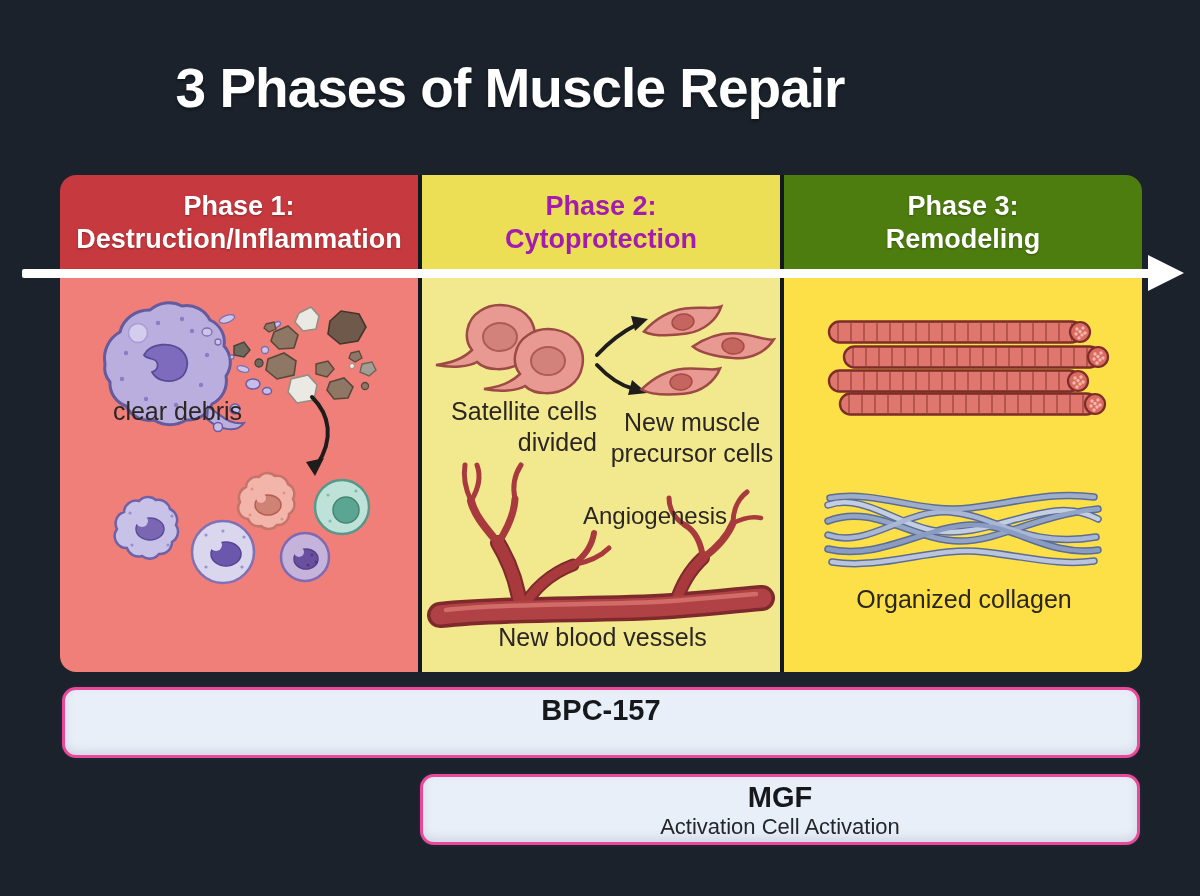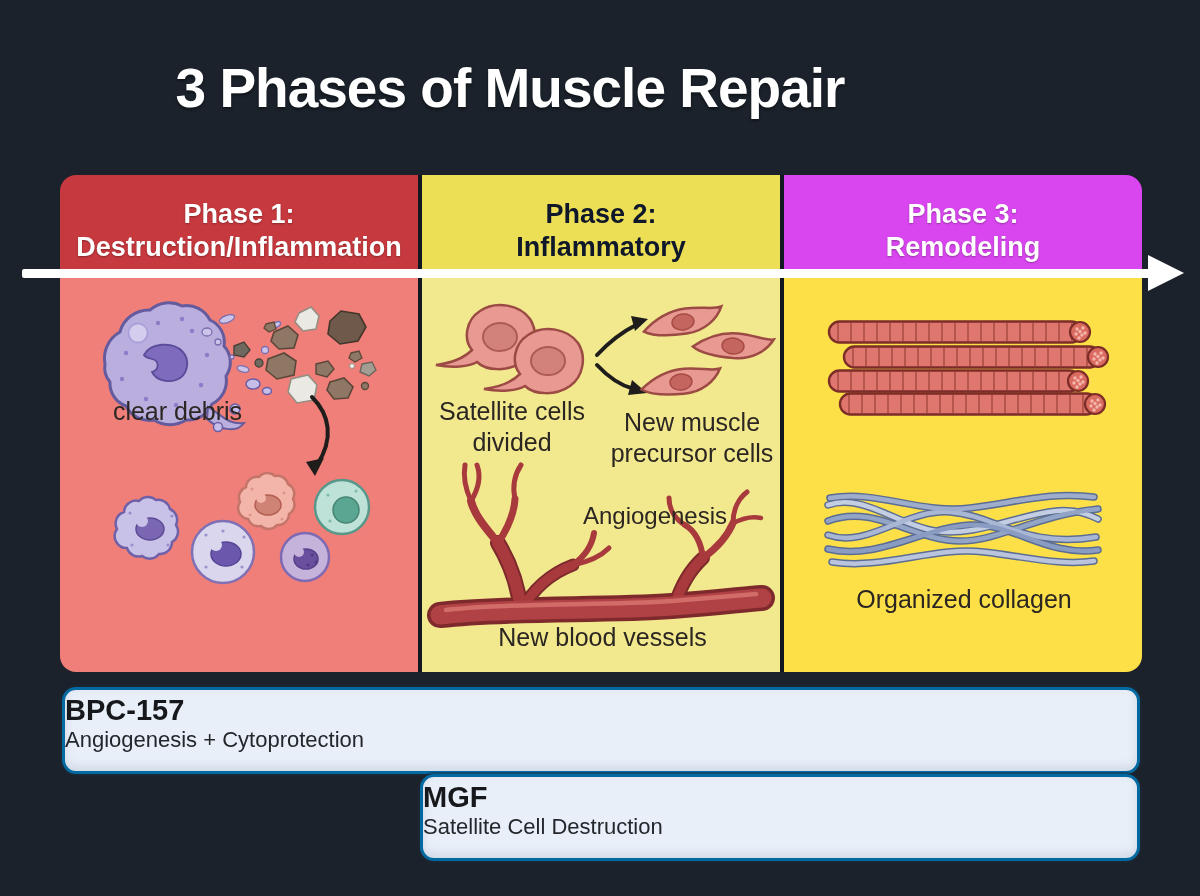--- a/index.html
+++ b/index.html
@@ -13,48 +13,48 @@
     color:#ffffff;font-size:55px;font-weight:700;letter-spacing:-1px;
     text-shadow:0 2px 3px rgba(0,0,0,.45);
   }
   .panels{
     position:absolute;left:60px;top:175px;width:1082px;height:497px;
     display:flex;gap:4px;background:#121820;border-radius:16px;overflow:hidden;
   }
   .panel{flex:1;display:flex;flex-direction:column;position:relative;}
   .panel-header{
     height:94px;flex:0 0 94px;text-align:center;font-weight:700;font-size:27px;line-height:33px;
-    padding-top:23px;box-sizing:border-box;
+    padding-top:15px;box-sizing:border-box;
   }
   .panel-header.light-text{color:#ffffff;text-shadow:0 1px 2px rgba(0,0,0,.3);}
-  .panel-header.dark-text{color:#0f172a;}
+  .panel-header.dark-text{color:#a21caf;}
   .p1 .panel-header{background:#c6393e;}
   .p1 .panel-body{background:#f07e79;}
   .p2 .panel-header{background:#ecdf55;}
   .p2 .panel-body{background:#f2e88e;}
-  .p3 .panel-header{background:#d946ef;}
+  .p3 .panel-header{background:#4d7c0f;}
   .p3 .panel-body{background:#fde047;}
   .panel-body{position:relative;flex:1;}
   .panel-body svg{position:absolute;left:0;top:0;z-index:1;}
   .label{
     position:absolute;z-index:2;text-align:center;color:#2b2622;
     font-size:25px;line-height:31px;font-weight:500;
   }
   
   .timeline-line{
     position:absolute;left:22px;top:269px;width:1128px;height:9px;background:#ffffff;z-index:5;border-radius:2px;
   }
   .timeline-head{
     position:absolute;left:1148px;top:255px;width:0;height:0;z-index:5;
     border-top:18px solid transparent;border-bottom:18px solid transparent;border-left:36px solid #ffffff;
   }
   
   .pep-bar{
-    position:absolute;height:87px;background:#e9eff8;border:3px solid #0369a1;border-radius:14px;
-    box-sizing:border-box;text-align:left;z-index:4;
+    position:absolute;height:71px;background:#e9eff8;border:3px solid #ec4899;border-radius:14px;
+    box-sizing:border-box;text-align:center;z-index:4;
     box-shadow:0 0 0 2px rgba(30,42,60,.45), inset 0 -4px 8px rgba(130,150,175,.25);
   }
   .pep-bar .bar-title{font-size:29px;font-weight:700;color:#16181c;line-height:34px;margin-top:3px;}
   .pep-bar .bar-sub{font-size:22px;color:#23262b;line-height:26px;}
   .bar-bpc{left:62px;top:687px;width:1078px;}
   .bar-mgf{left:420px;top:774px;width:720px;}
 </style>
 </head>
 <body>
 
@@ -177,21 +177,21 @@
         </svg>
         <div class="label" style="left:15px;top:126px;width:205px;line-height:32px;">
           <div>clear debris</div>
         </div>
       </div>
     </div>
 
     <div class="panel p2">
       <div class="panel-header dark-text">
         <div>Phase 2:</div>
-        <div>Inflammatory</div>
+        <div>Cytoprotection</div>
       </div>
       <div class="panel-body">
         <svg width="361" height="403" viewBox="0 0 361 403">
 
           <g>
             <g transform="translate(14,34)">
               <path d="M 0,62 C 16,60 28,55 36,47 C 27,36 30,17 44,8 C 60,-3 84,2 94,16 C 103,30 99,50 86,59 C 72,69 50,68 41,59 C 33,64 16,65 0,62 Z" fill="#e89a92" stroke="#9c4a44" stroke-width="2.5"></path>
               <ellipse cx="64" cy="34" rx="17" ry="14" fill="#d2827a" stroke="#ad5b53" stroke-width="2"></ellipse>
             </g>
             <g transform="translate(62,58)">
@@ -243,21 +243,21 @@
               <path d="M 281,289 C 279,273 273,262 263,256" stroke-width="6"></path>
               <path d="M 263,256 C 253,250 247,240 247,229" stroke-width="5"></path>
               <path d="M 281,289 C 295,279 305,268 311,254" stroke-width="7"></path>
               <path d="M 311,254 C 311,240 317,229 325,223" stroke-width="5"></path>
               <path d="M 311,254 C 321,249 331,247 339,249" stroke-width="4.5"></path>
             </g>
             <path d="M 18,346 C 90,338 180,342 250,337 C 300,333 325,330 340,329" stroke="#b04245" stroke-width="19"></path>
             <path d="M 24,341 C 95,333 180,337 250,332 C 298,328 320,326 334,325" stroke="#d7736f" stroke-width="4.5" opacity="0.85"></path>
           </g>
         </svg>
-        <div class="label" style="left:5px;top:127px;width:170px;">
+        <div class="label" style="left:5px;top:127px;width:170px;text-align:right;">
           <div>Satellite cells</div>
           <div>divided</div>
         </div>
         <div class="label" style="left:180px;top:138px;width:180px;">
           <div>New muscle</div>
           <div>precursor cells</div>
         </div>
         <div class="label" style="left:0;top:353px;width:361px;">New blood vessels</div>
         <div class="label" style="left:148px;top:231px;width:170px;font-size:24px;">Angiogenesis</div>
       </div>
@@ -329,20 +329,19 @@
         <div class="label" style="left:0;top:315px;width:360px;">Organized collagen</div>
       </div>
     </div>
   </div>
 
   <div class="timeline-line"></div>
   <div class="timeline-head"></div>
 
   <div class="pep-bar bar-bpc">
     <div class="bar-title">BPC-157</div>
-    <div class="bar-sub">Angiogenesis + Cytoprotection</div>
   </div>
   <div class="pep-bar bar-mgf">
     <div class="bar-title">MGF</div>
-    <div class="bar-sub">Satellite Cell Destruction</div>
+    <div class="bar-sub">Activation Cell Activation</div>
   </div>
 
 </div>
 
 </body></html>

